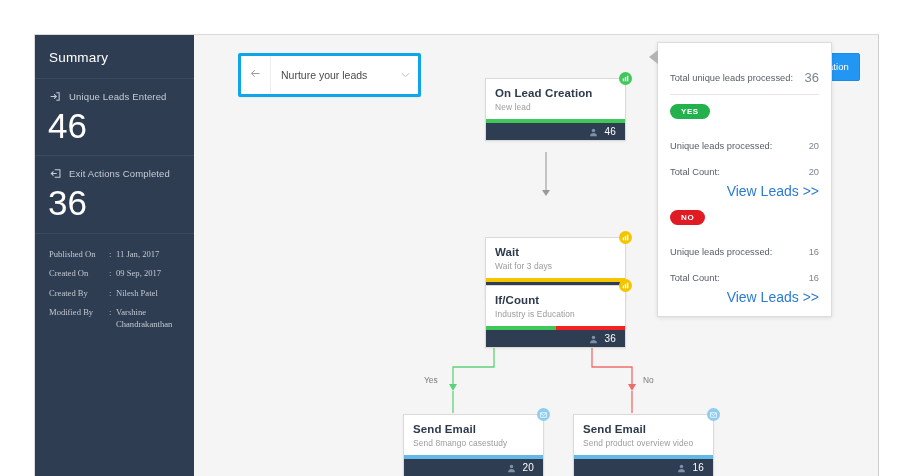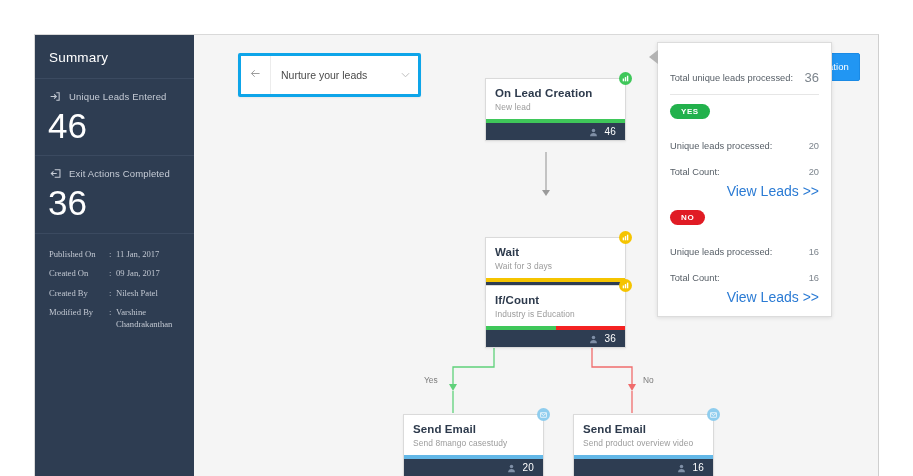--- a/index.html
+++ b/index.html
@@ -273,21 +273,21 @@
 
       <div class="meta">
         <div class="meta-row">
           <span class="meta-label">Published On</span>
           <span class="meta-sep">:</span>
           <span class="meta-val">11 Jan, 2017</span>
         </div>
         <div class="meta-row">
           <span class="meta-label">Created On</span>
           <span class="meta-sep">:</span>
-          <span class="meta-val">09 Jan, 2017</span>
+          <span class="meta-val">09 Sep, 2017</span>
         </div>
         <div class="meta-row">
           <span class="meta-label">Created By</span>
           <span class="meta-sep">:</span>
           <span class="meta-val">Nilesh Patel</span>
         </div>
         <div class="meta-row">
           <span class="meta-label">Modified By</span>
           <span class="meta-sep">:</span>
           <span class="meta-val">Varshine Chandrakanthan</span>

